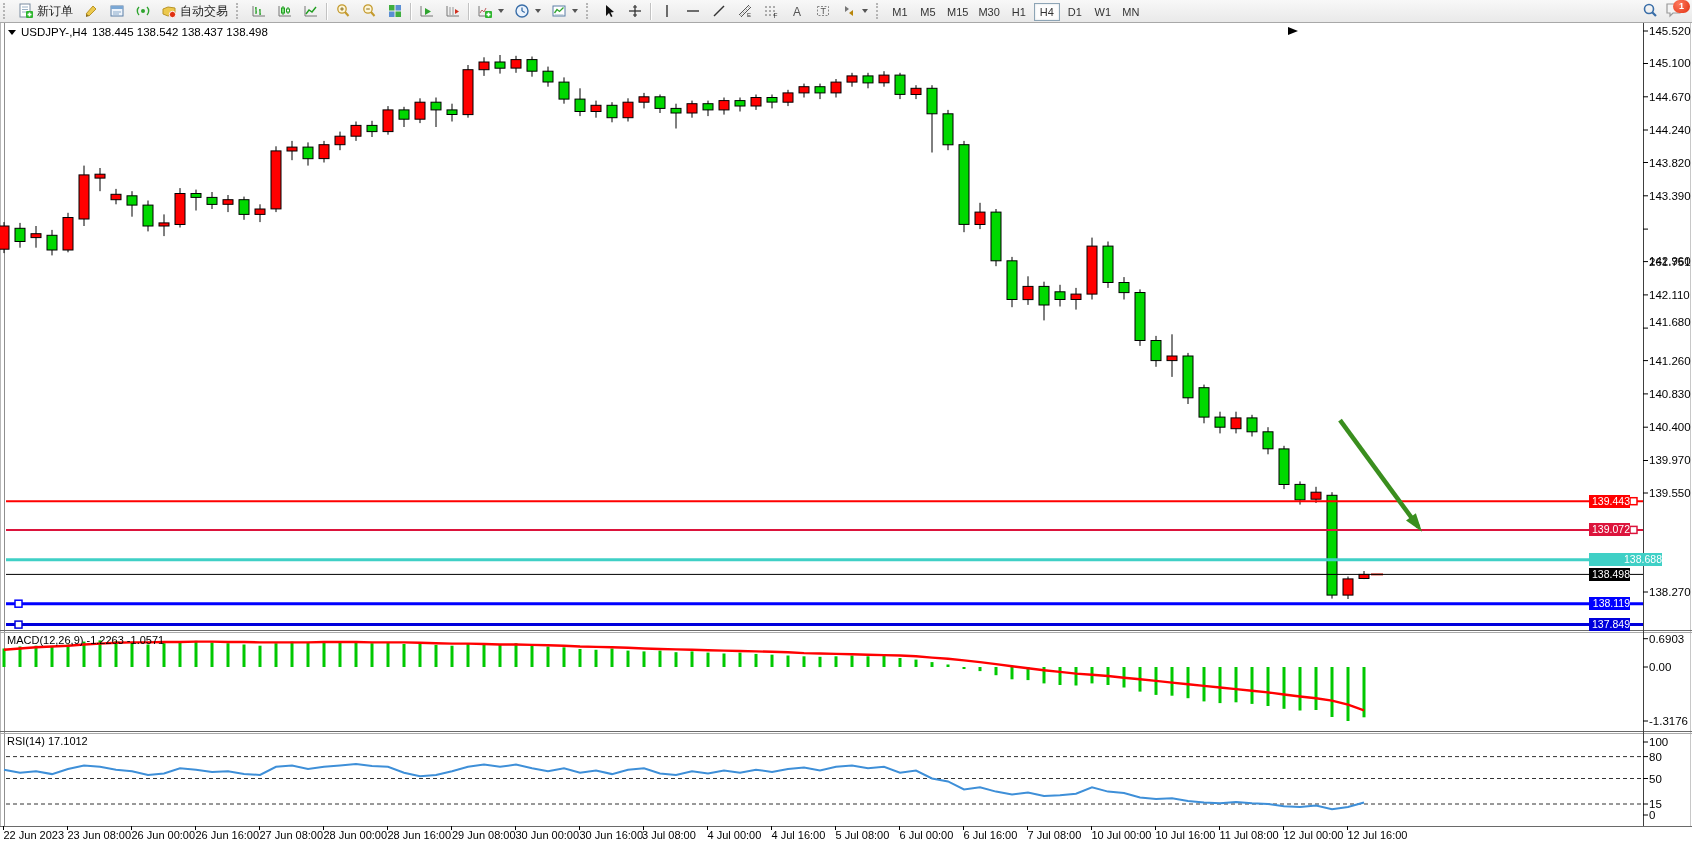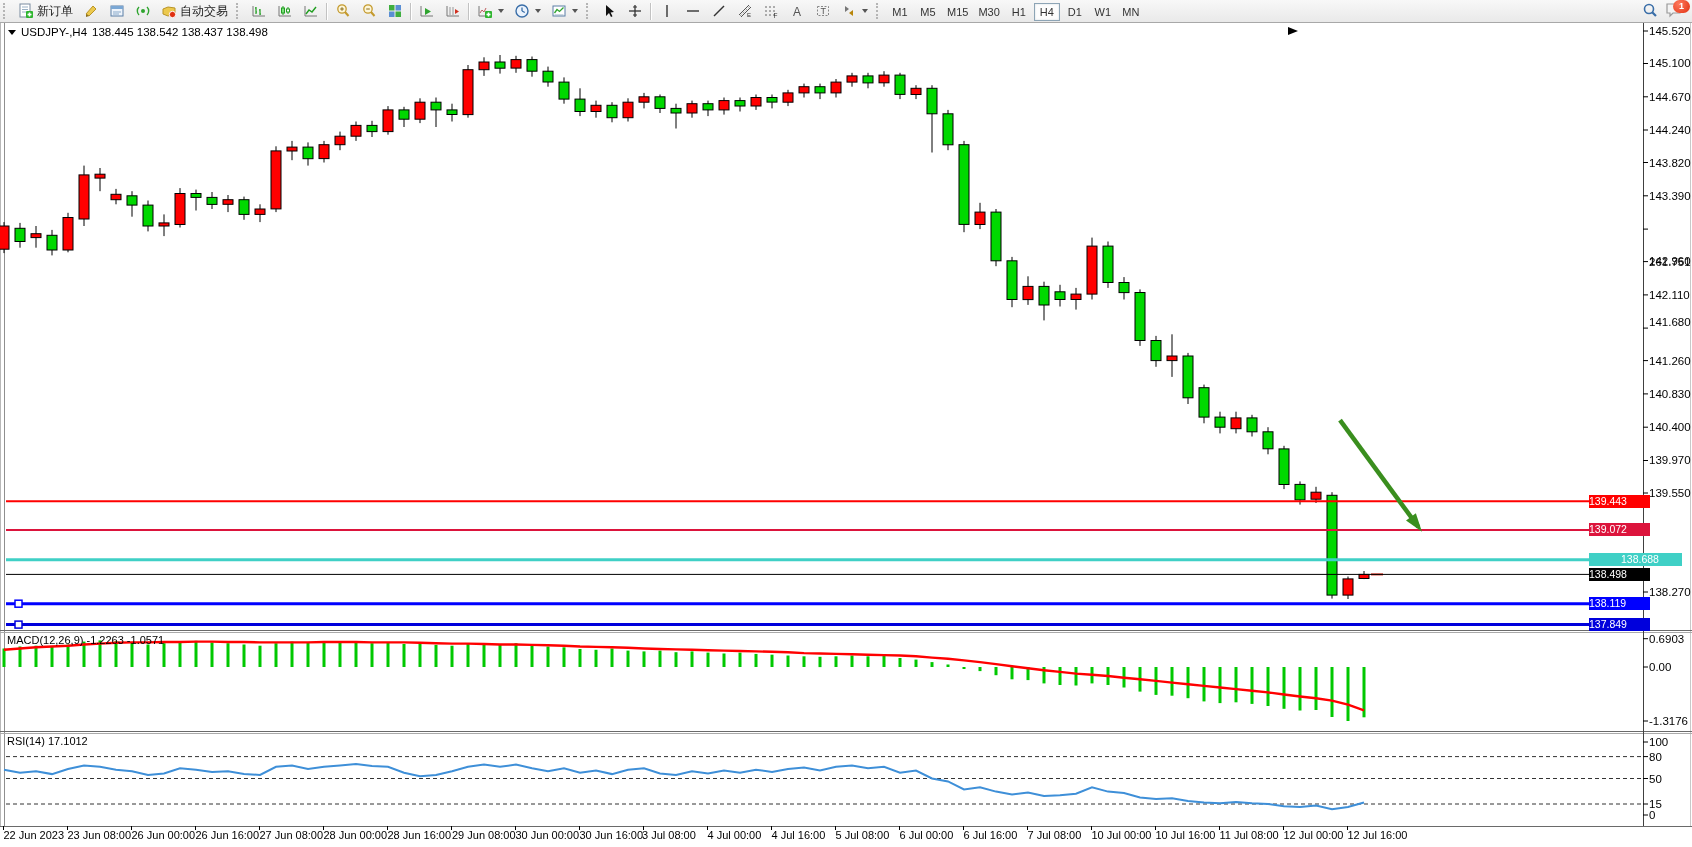--- a/index.html
+++ b/index.html
@@ -13,21 +13,21 @@
   .caret{width:0;height:0;border-left:3px solid transparent;border-right:3px solid transparent;border-top:4px solid #555;margin-left:2px;}
   .tf{height:18px;min-width:26px;padding:0 3px;margin:0 1px;border:1px solid transparent;background:transparent;font-family:"Liberation Sans",sans-serif;font-size:11px;color:#333;text-align:center;}
   .tf.active{background:#fdfdfd;border:1px solid #8da4b5;box-shadow:inset 0 0 2px #cfd8de;}
   #tb-right{position:absolute;right:4px;top:0;height:22px;display:flex;align-items:center;}
   #notif-wrap{position:relative;width:24px;height:22px;}
   #notif-badge{position:absolute;right:-2px;top:0px;min-width:13px;height:13px;border-radius:7px;background:radial-gradient(circle at 35% 30%,#ff7a5e,#e03010);color:#fff;font-size:9px;font-weight:bold;text-align:center;line-height:13px;padding:0 2px;}
   
   #chart-area{position:absolute;left:0;top:22px;width:1692px;height:825px;background:#fff;}
   #chart-svg{position:absolute;left:0;top:0;}
   .axis-label{position:absolute;left:1649px;font-size:11.5px;color:#000;white-space:nowrap;}
-  .badge{position:absolute;left:1589px;width:61px;height:13px;font-size:10.5px;line-height:13px;color:#fff;text-align:left;white-space:nowrap;}
+  .badge{position:absolute;left:1589px;width:41px;height:13px;font-size:10.5px;line-height:13px;color:#fff;text-align:right;white-space:nowrap;}
   .time-label{position:absolute;top:807px;font-size:11px;color:#000;white-space:nowrap;}
   #chart-title{position:absolute;left:8px;top:4px;font-size:11.5px;color:#000;display:flex;align-items:center;gap:5px;}
   #symbol-dd{width:0;height:0;border-left:4px solid transparent;border-right:4px solid transparent;border-top:5px solid #000;}
   #macd-label{position:absolute;left:7px;top:612px;font-size:11px;color:#000;z-index:5;}
   #rsi-label{position:absolute;left:7px;top:713px;font-size:11px;color:#000;z-index:5;}
 </style>
 </head>
 <body>
 
 <div id="toolbar">

